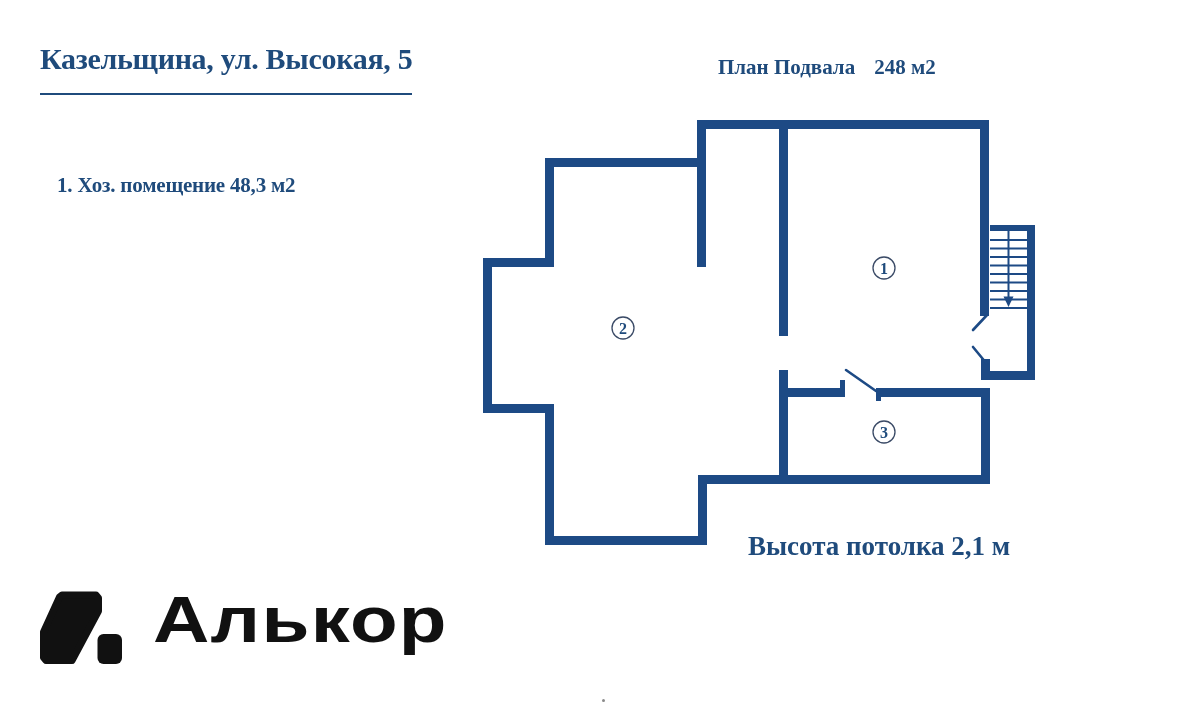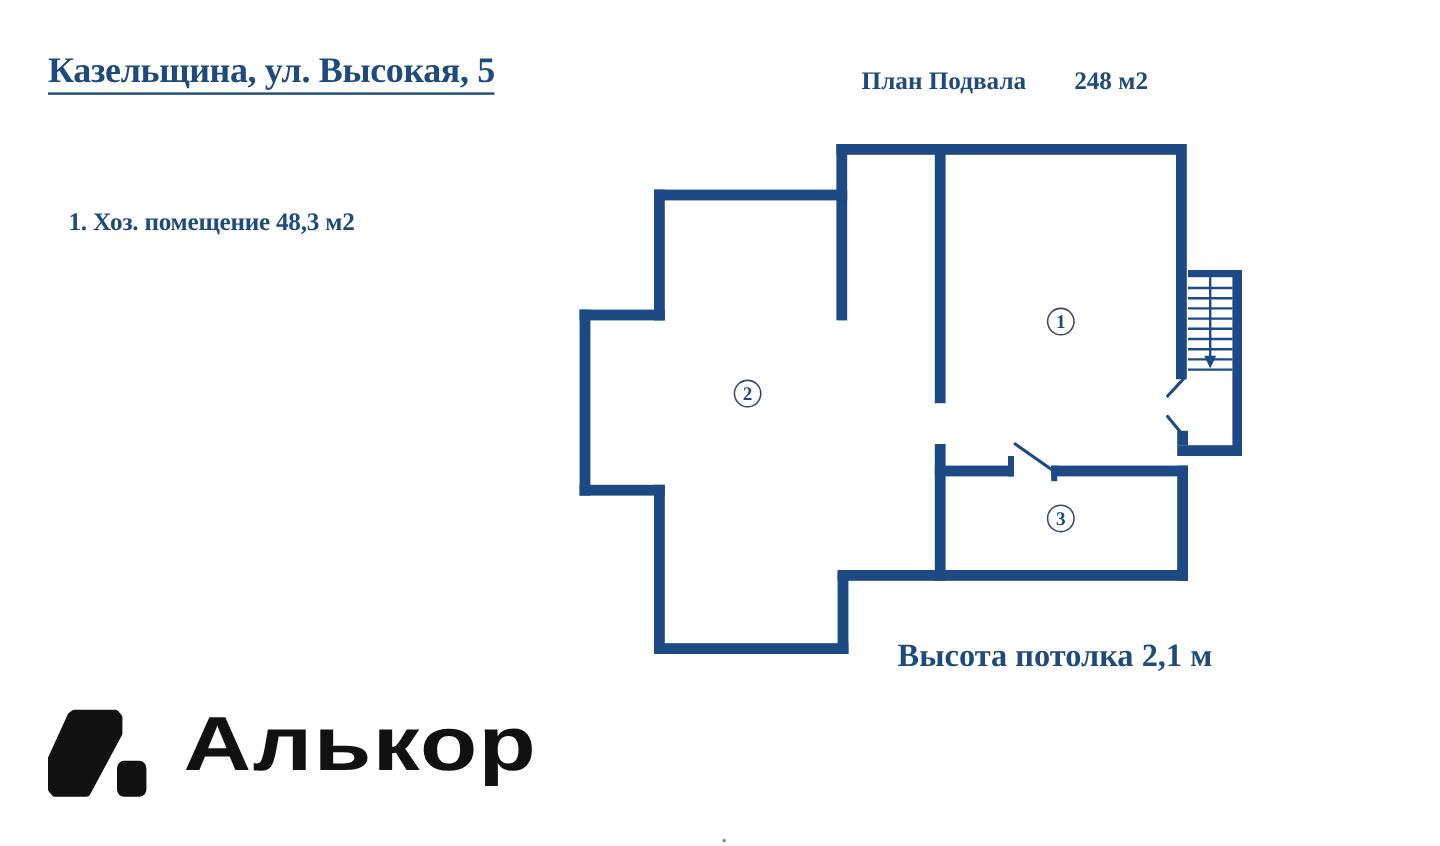--- a/index.html
+++ b/index.html
@@ -12,25 +12,25 @@
   body{
     width:1200px;height:705px;position:relative;overflow:hidden;
     font-family:"Liberation Serif","DejaVu Serif",serif;
   }
   .page{position:absolute;inset:0;background:#fff;}
 
   .title{
     position:absolute;left:40px;top:42px;
     font-size:30px;font-weight:bold;color:var(--navy);
     display:inline-block;border-bottom:2.5px solid var(--navy);
-    padding-bottom:1px;letter-spacing:-0.3px;
+    padding-bottom:17px;letter-spacing:-0.3px;
   }
   .plan-header{
     position:absolute;left:718px;top:55px;
-    display:flex;gap:40px;align-items:baseline;
+    display:flex;gap:19px;align-items:baseline;
     font-size:21px;font-weight:bold;color:var(--navy);
   }
   .legend{position:absolute;left:57px;top:173px;}
   .legend-item{
     font-size:21px;font-weight:bold;color:var(--navy);
     margin-bottom:27px;letter-spacing:-0.2px;white-space:nowrap;
   }
   svg.plan{position:absolute;left:480px;top:113px;width:560px;height:440px;}
   .wall{fill:var(--wall);}
   .thin{stroke:var(--wall);fill:none;}

